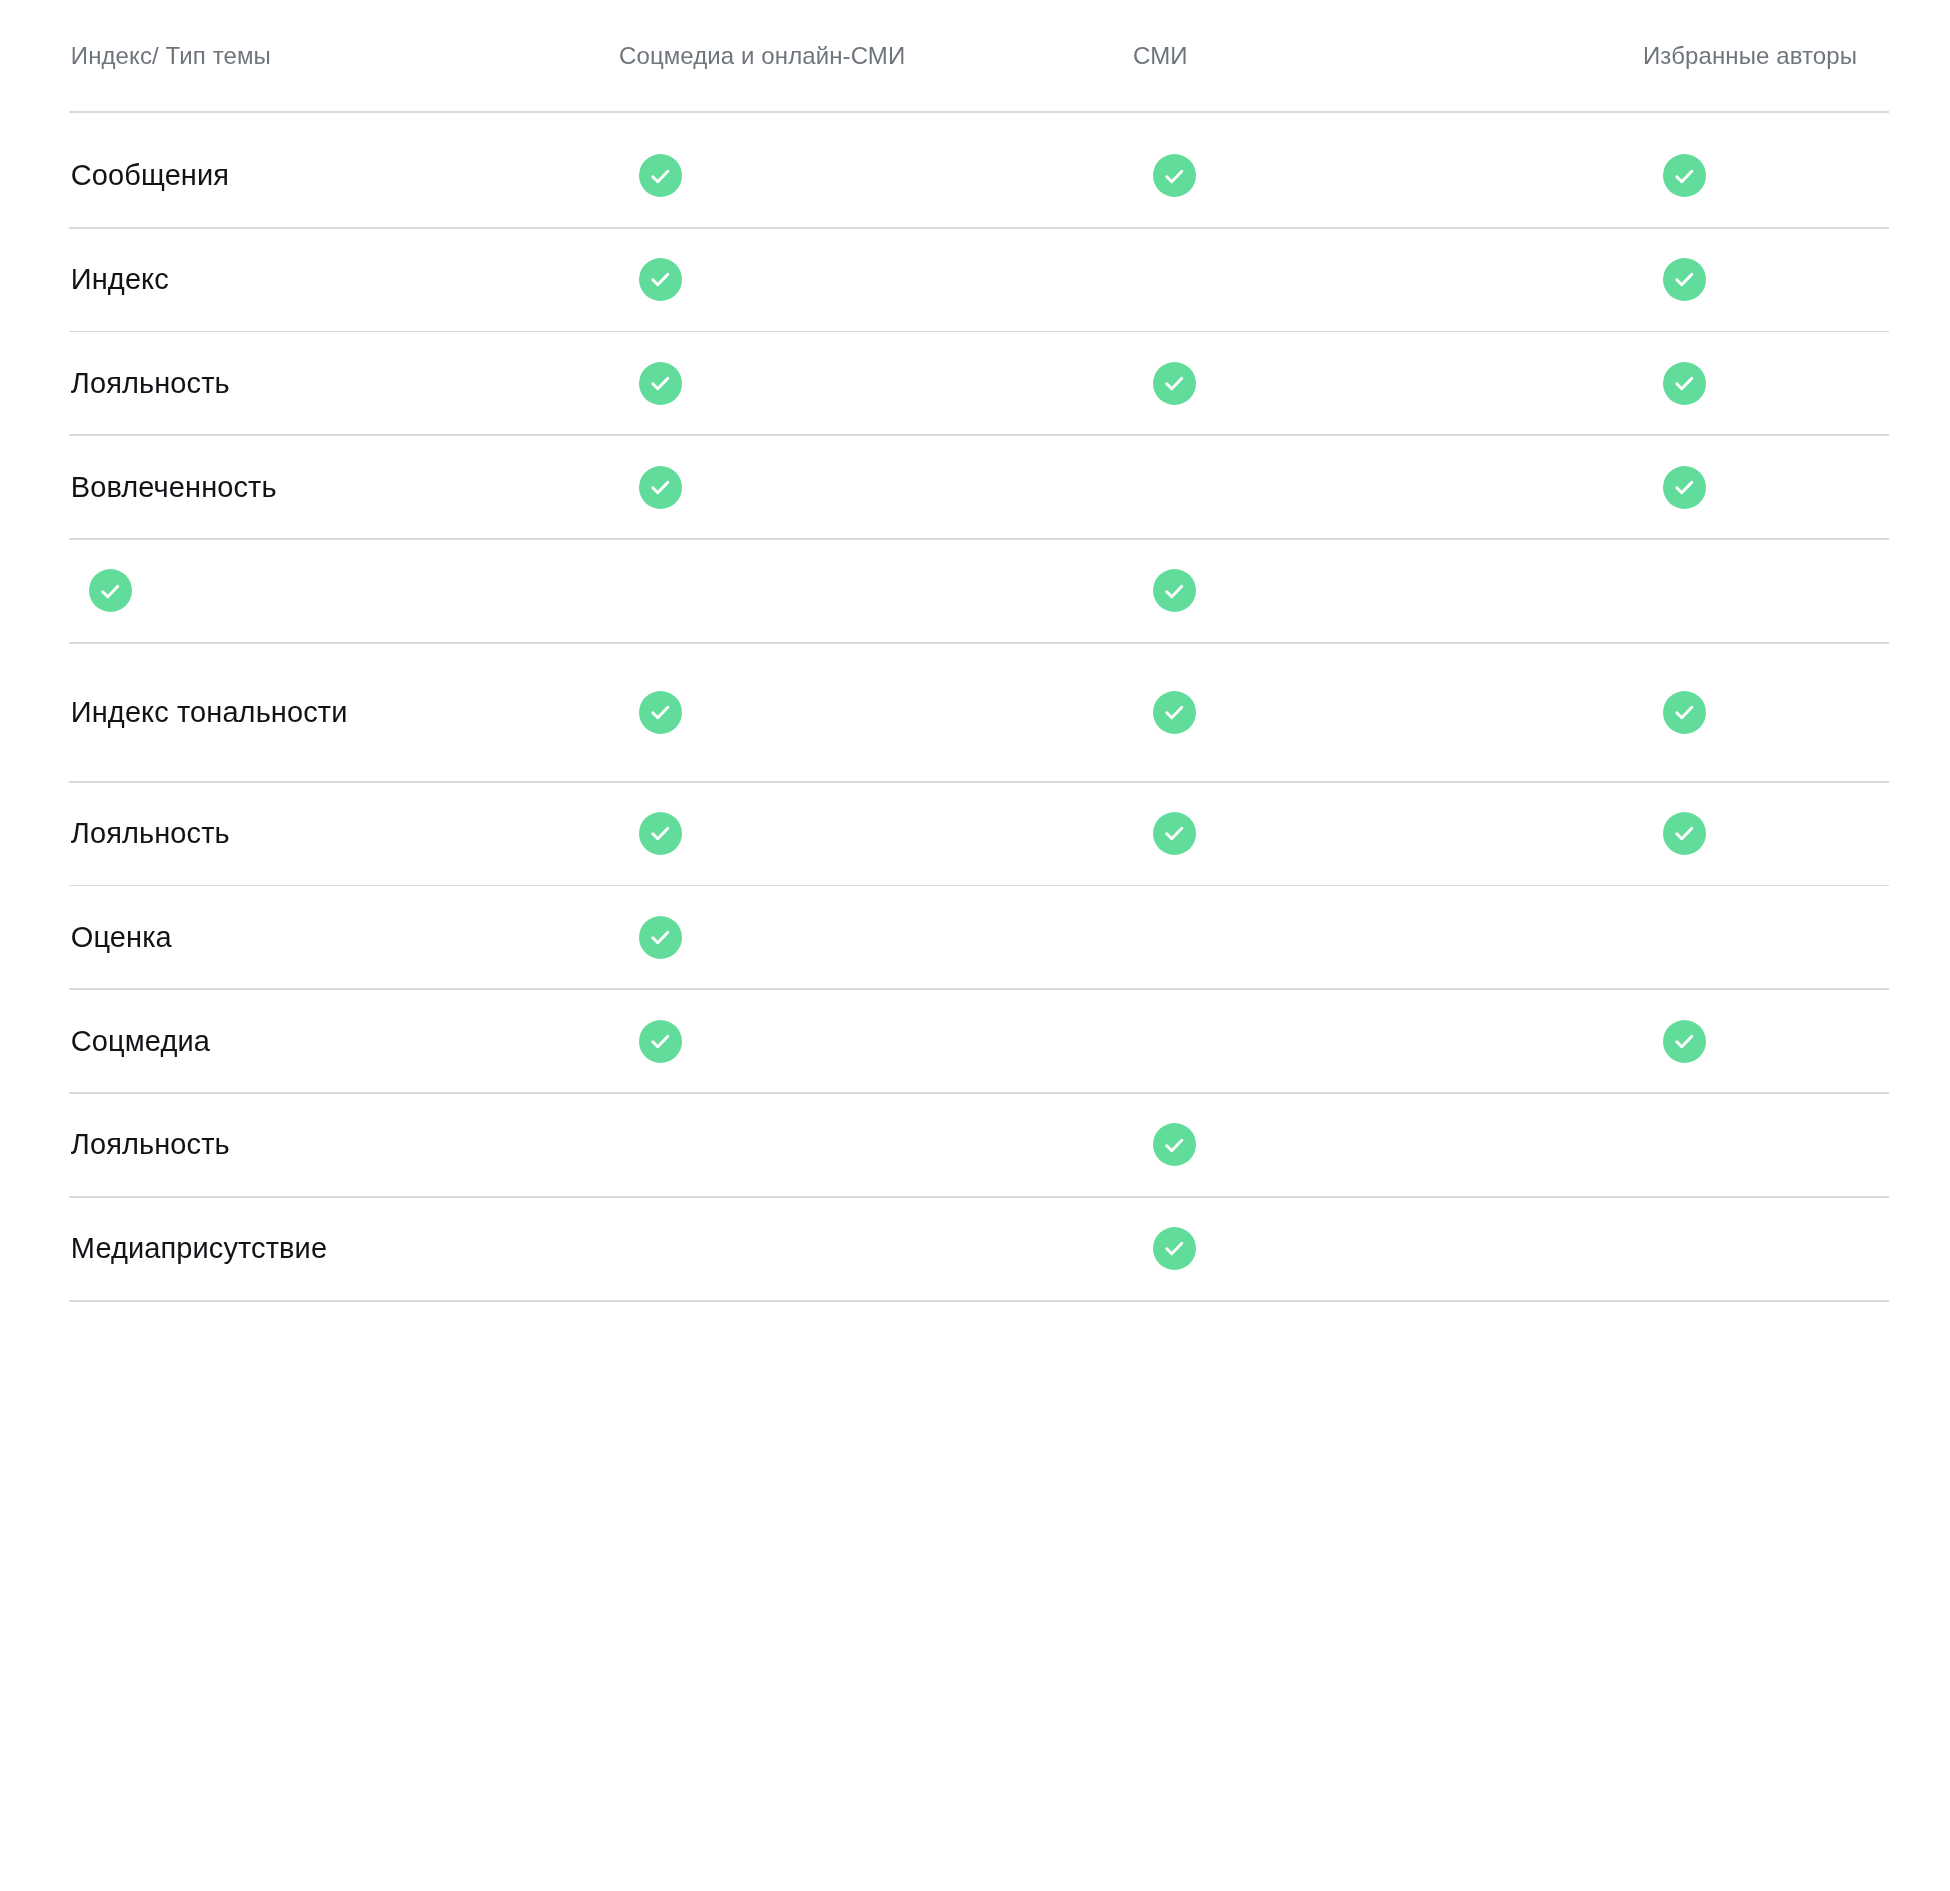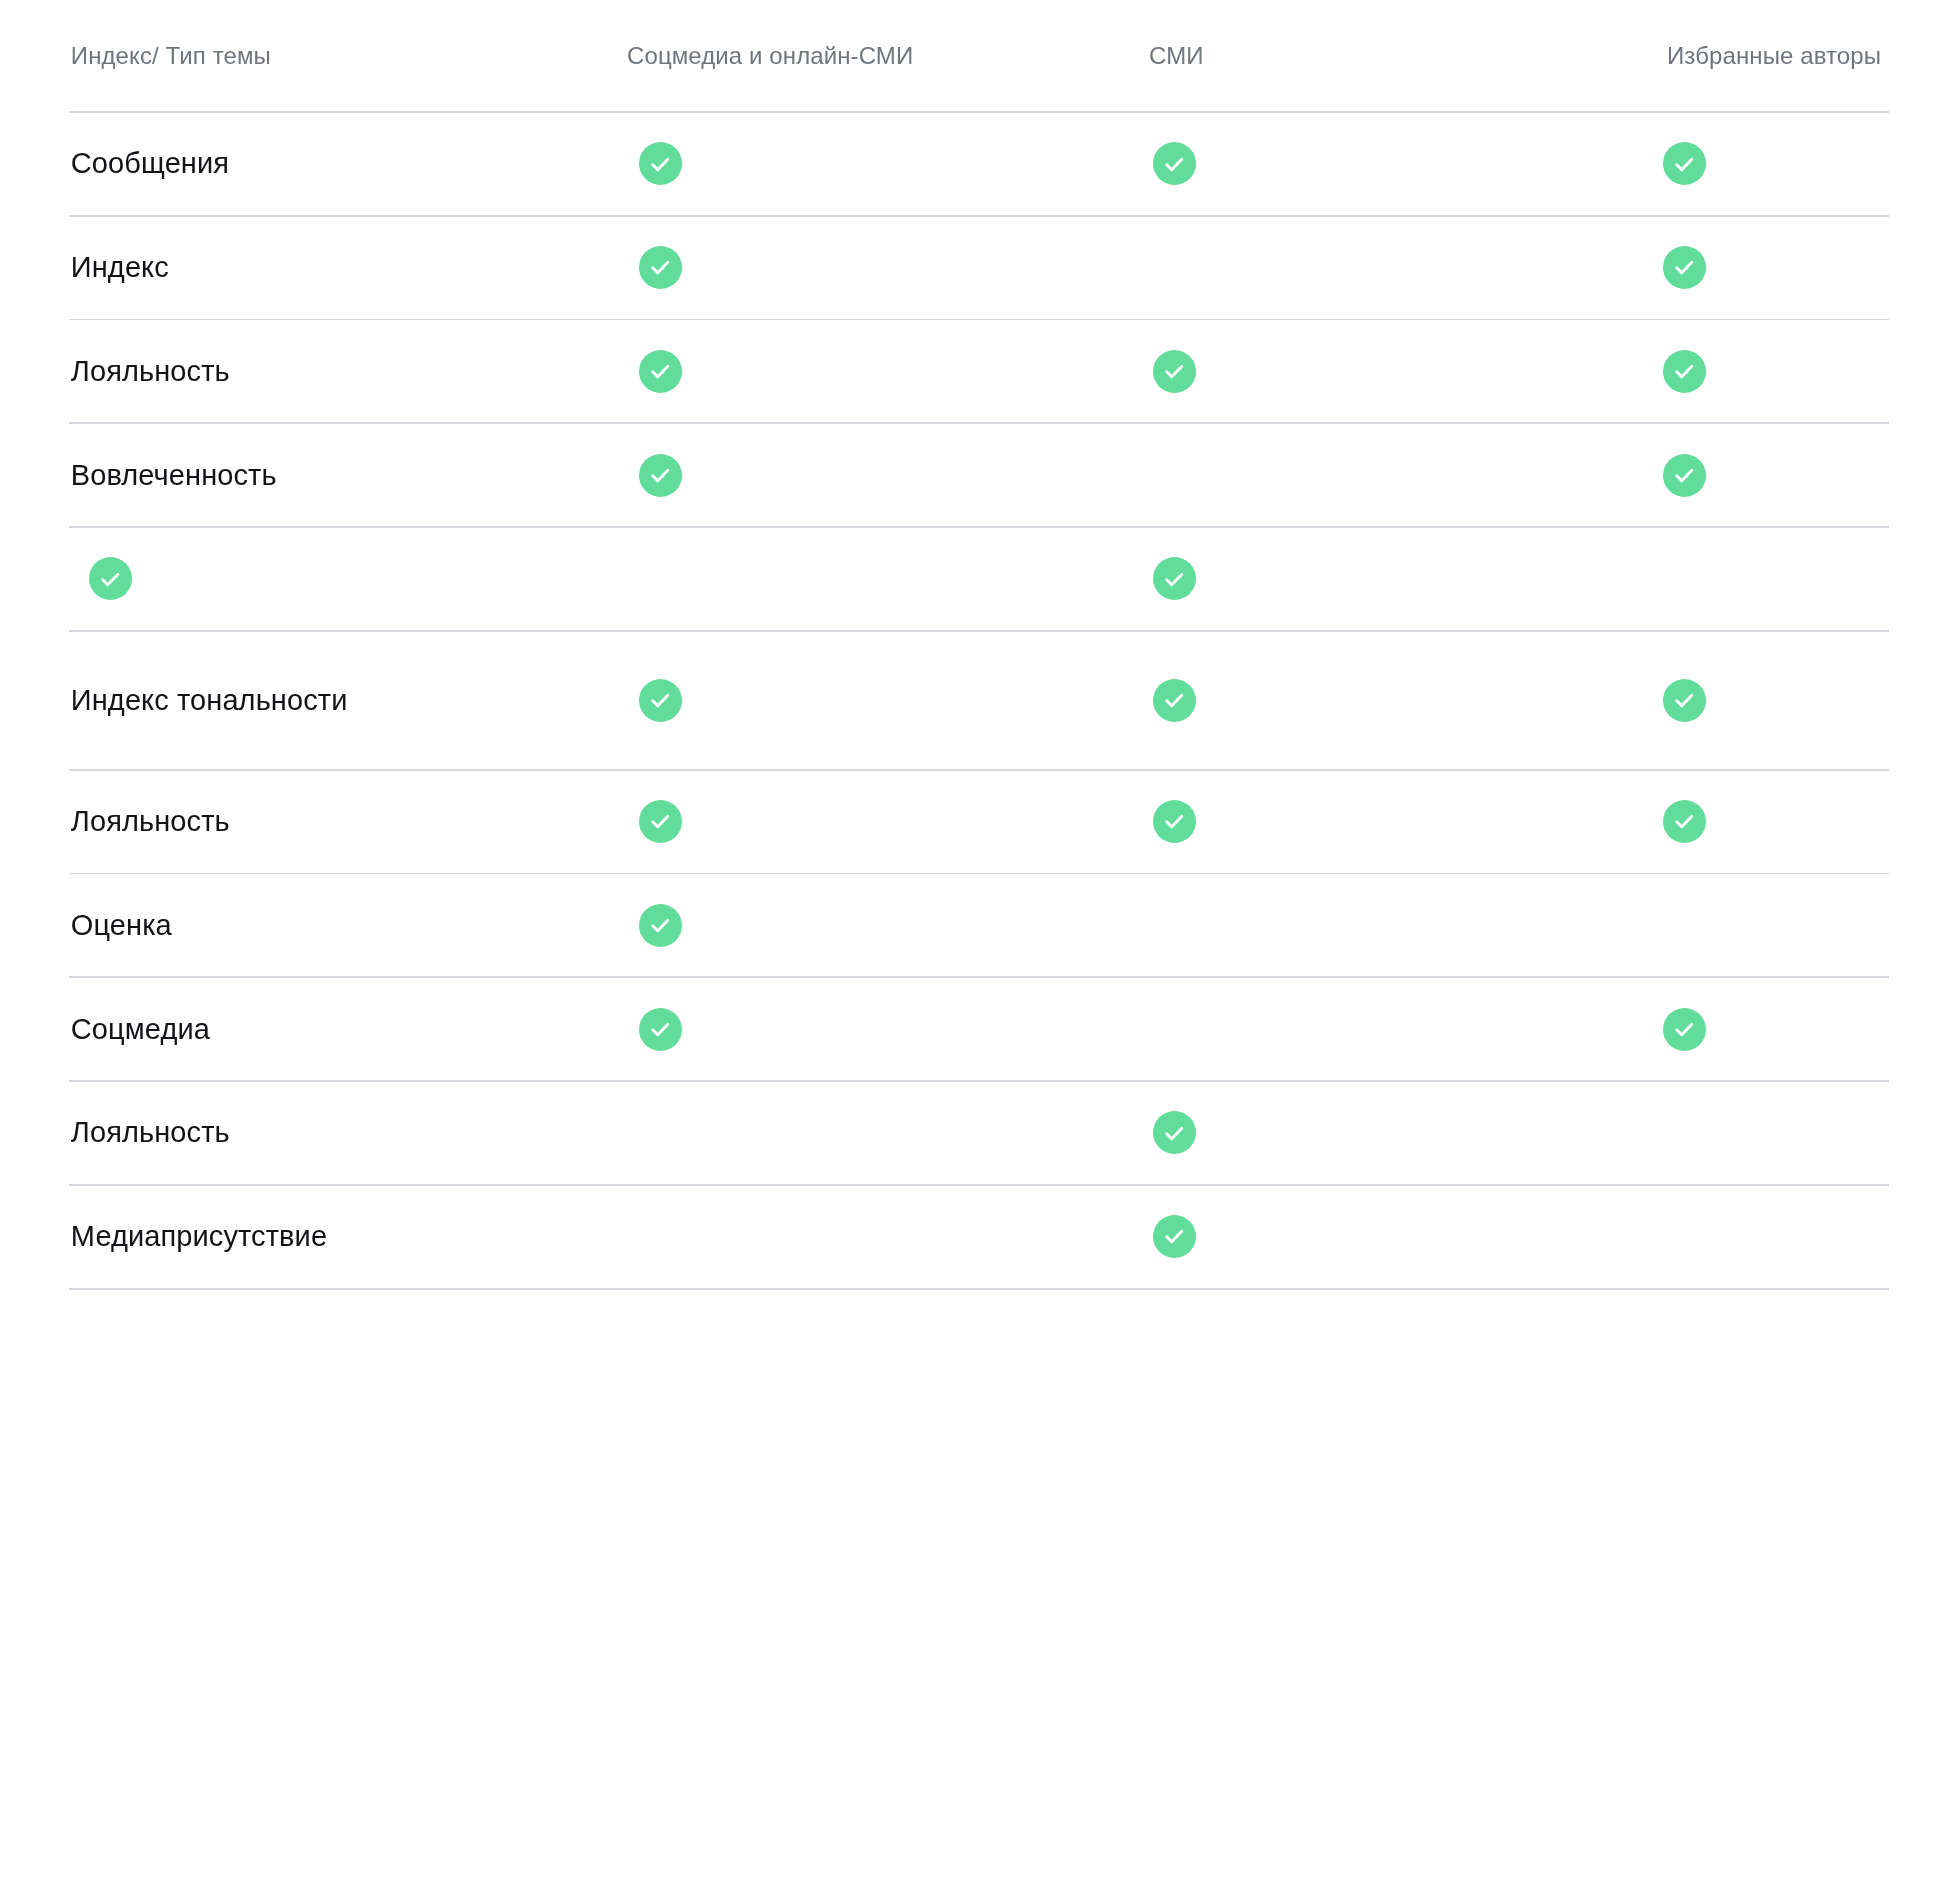--- a/index.html
+++ b/index.html
@@ -27,21 +27,20 @@
     display: grid;
     grid-template-columns: 550px 514px 510px 1fr;
     align-items: center;
     box-sizing: border-box;
   }
 
   
   .table-header {
     height: 111px;
     align-items: center;
-    gap: 8px;
   }
   .col-head {
     font-size: 24px;
     font-weight: 400;
     color: #6f757c;
     letter-spacing: 0.1px;
     white-space: nowrap;
   }
   .col-head.first {
     padding-left: 1.8px;
@@ -49,20 +48,21 @@
 
   .header-rule {
     height: 1.8px;
     background: #d6dade;
     width: 100%;
   }
 
   
   .table-body {
     display: block;
+    margin-top: 12px;
   }
   .data-row {
     min-height: 102px;
     padding: 17px 0 17px 0;
   }
   .data-row.tall {
     min-height: 137px;
   }
 
   .row-label {

